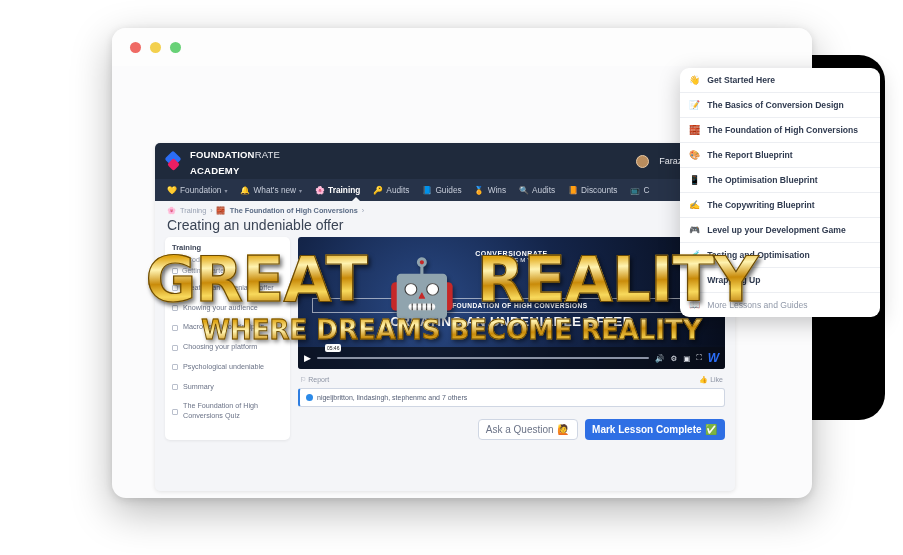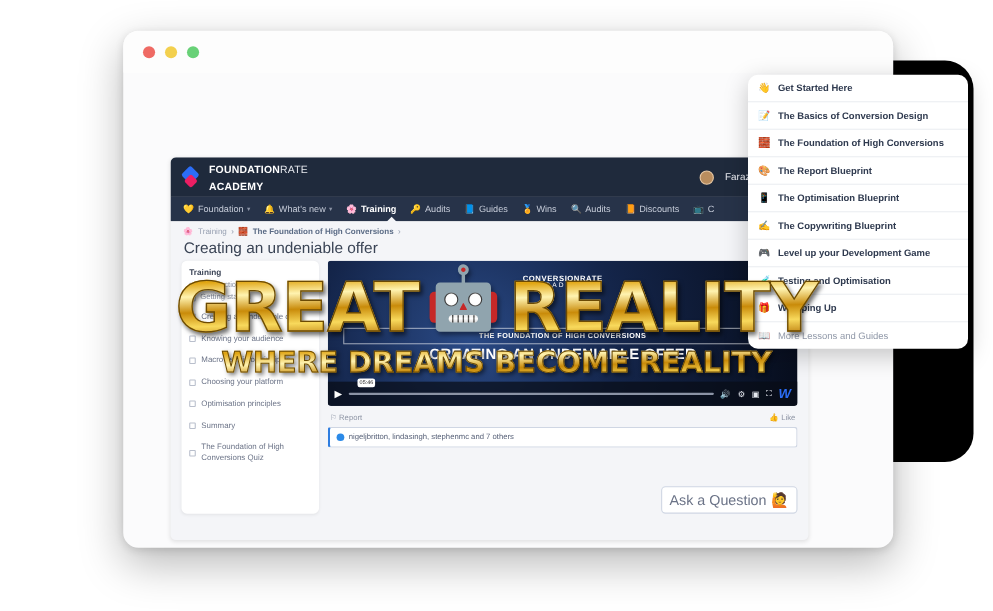--- a/index.html
+++ b/index.html
@@ -83,39 +83,39 @@
   .v-bar { flex:1; height:2.5px; background:#8b93a5; border-radius:2px; position:relative;}
   .v-tip { position:absolute; left:8px; top:-13px; background:#fff; color:#222; font-size:5px; padding:1px 2px; border-radius:2px;}
   .v-ic { color:#e6e9f0; font-size:7.5px; }
   .v-w { color:#2b6df6; font-size:12px; font-weight:bold; font-style:italic;}
 
   .below-video { display:flex; justify-content:space-between; padding:7px 2px 4px 2px; font-size:7px; color:#8d94a4;}
   .likebox { border:1px solid #cfd6e3; border-left:2px solid #2e7de0; border-radius:3px; background:#fff;
     padding:5px 6px; font-size:7px; color:#566077; display:flex; gap:4px; align-items:center;}
   .blue-dot { width:7px;height:7px;border-radius:50%;background:#2b8ae8; flex:none;}
   .btn-row { display:flex; justify-content:flex-end; gap:7px; padding-top:12px; }
-  .btn { font-size:13px; padding:4px 7px; border-radius:4px; display:flex; align-items:center; gap:4px;margin-top:23px; }
+  .btn { font-size:10px; padding:4px 7px; border-radius:4px; display:flex; align-items:center; gap:4px; }
   .btn-ghost { border:1px solid #cfd6e3; background:#fff; color:#6b7387;}
   .btn-primary { background:#2f6fe4; color:#fff; font-weight:bold;}
 
   
   .dropdown {
     position:absolute; left:680px; top:68px; width:200px;
     background:#fff; border-radius:9px; box-shadow:0 6px 22px rgba(0,0,0,.22);
     overflow:hidden; z-index:8;
   }
   .dd-item { display:flex; align-items:center; gap:7px; padding:7px 9px; font-size:8.6px;
     font-weight:bold; color:#2f3a4f; border-bottom:1px solid #eceef2; white-space:nowrap;}
   .dd-item:last-child { border-bottom:none; }
   .dd-item.muted { color:#9098a8; font-weight:normal; }
   .dd-em { font-size:9px; }
 
   
   .overlay { position:absolute; left:0; top:0; width:903px; height:555px; z-index:30; pointer-events:none; }
-  .gold-row { position:absolute; left:0; right:0; top:243px; display:flex; align-items:flex-start; justify-content:center; gap:6px;}
+  .gold-row { position:absolute; left:0; right:0; top:243px; display:flex; align-items:flex-end; justify-content:center; gap:20px;}
   .gold {
     font-family:"DejaVu Sans", sans-serif;
     font-size:62px; font-weight:bold; letter-spacing:-1px;
     background:linear-gradient(178deg,#f6e27a 0%,#e0a410 18%,#fff3b0 34%,#c98b0a 52%,#f8d95c 68%,#b9780a 86%,#f2cf56 100%);
     -webkit-background-clip:text; background-clip:text; color:transparent;
     -webkit-text-stroke:1.2px #6b4a04;
     filter: drop-shadow(2px 3px 2px rgba(0,0,0,.55));
   }
   .cap-emoji { font-size:56px; line-height:1; filter:drop-shadow(2px 3px 2px rgba(0,0,0,.4));}
   .gold-sub {
@@ -242,21 +242,21 @@
         <div class="li">
           <span class="chk"></span>
           <span>Macro vs micro principles</span>
         </div>
         <div class="li">
           <span class="chk"></span>
           <span>Choosing your platform</span>
         </div>
         <div class="li">
           <span class="chk"></span>
-          <span>Optimisation principles</span>
+          <span>Psychological undeniable</span>
         </div>
         <div class="li">
           <span class="chk"></span>
           <span>Summary</span>
         </div>
         <div class="li">
           <span class="chk"></span>
           <span>The Foundation of High Conversions Quiz</span>
         </div>
       </div>
@@ -293,20 +293,24 @@
         <div class="likebox">
           <span class="blue-dot"></span>
           <span>nigeljbritton, lindasingh, stephenmc and 7 others</span>
         </div>
 
         <div class="btn-row">
           <span class="btn btn-ghost">
             <span>Ask a Question</span>
             <span>🙋</span>
           </span>
+          <span class="btn btn-primary">
+            <span>Mark Lesson Complete</span>
+            <span>✅</span>
+          </span>
         </div>
       </div>
     </div>
   </div>
 
   <div class="dropdown">
     <div class="dd-item">
       <span class="dd-em">👋</span>
       <span>Get Started Here</span>
     </div>

